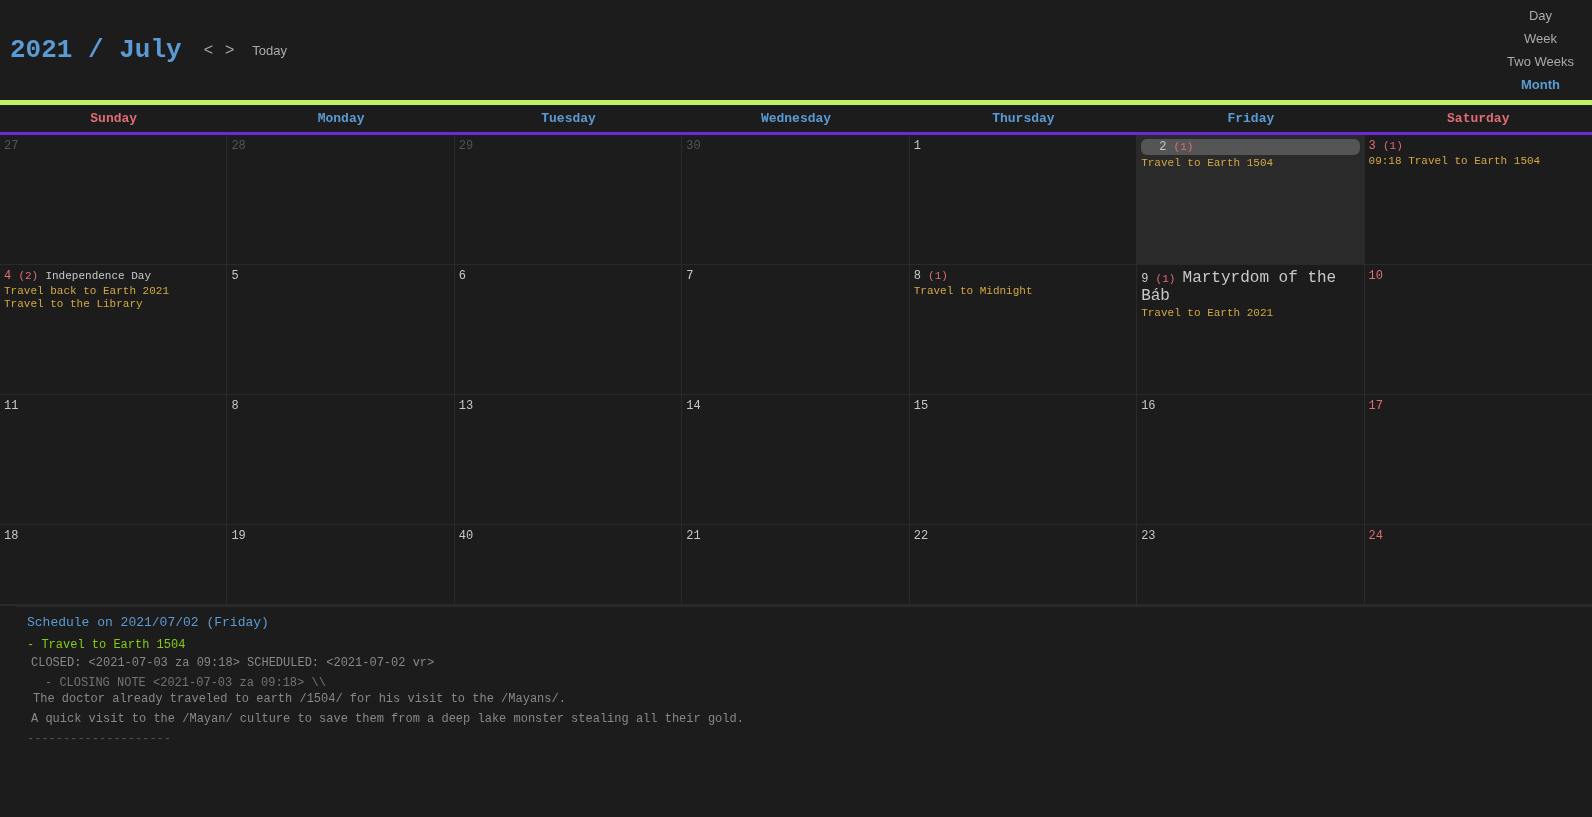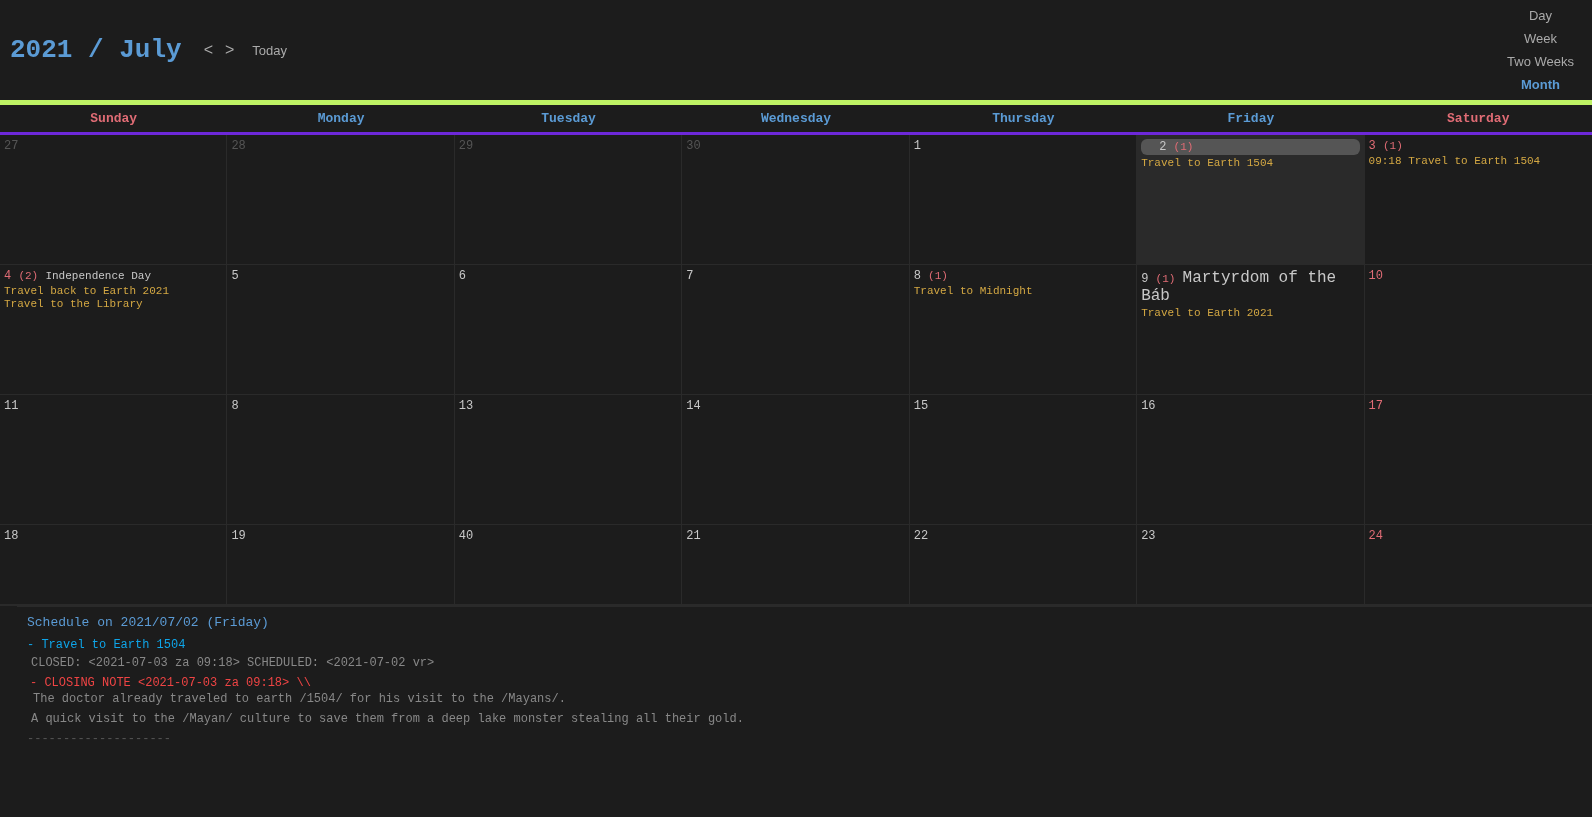--- a/index.html
+++ b/index.html
@@ -126,21 +126,21 @@
       background: #1c1c1c;
       padding: 8px 10px;
       border-top: 1px solid #2a2a2a;
     }
     .schedule-title {
       color: #5b9bd5;
       font-size: 13px;
       margin-bottom: 8px;
     }
     .schedule-item-title {
-      color: #0ea5e9;
+      color: #84cc16;
       margin-bottom: 4px;
     }
     .schedule-meta {
       color: #888;
       margin-left: 4px;
       margin-bottom: 2px;
     }
     .schedule-note {
       color: #888;
       margin-left: 8px;
@@ -284,21 +284,21 @@
 </div>
 
 <div style="border-top:1px solid #2a2a2a; background:#1c1c1c; width:100%;padding-left:17px;">
   <div class="schedule-panel">
     <div class="schedule-title">Schedule on 2021/07/02 (Friday)</div>
     <div style="margin-bottom:4px;">
       <span class="schedule-item-title">- Travel to Earth 1504</span>
     </div>
     <div class="schedule-meta" style="color:#888;margin-left:4px;">CLOSED: &lt;2021-07-03 za 09:18&gt; SCHEDULED: &lt;2021-07-02 vr&gt;</div>
     <div style="margin-top:6px;">
-      <div class="schedule-note" style="color:#ef4444;margin-left:3px;">- CLOSING NOTE &lt;2021-07-03 za 09:18&gt; \\</div>
+      <div class="schedule-note" style="color:#737373;margin-left:18px;">- CLOSING NOTE &lt;2021-07-03 za 09:18&gt; \\</div>
       <div class="schedule-note" style="color:#888;margin-left:6px;">  The doctor already traveled to earth /1504/ for his visit to the /Mayans/.</div>
     </div>
     <div style="margin-top:6px;">
       <div class="schedule-desc" style="color:#888;margin-left:4px;">A quick visit to the /Mayan/ culture to save them from a deep lake monster stealing all their gold.</div>
     </div>
     <div class="schedule-separator" style="color:#555;margin-top:6px;">--------------------</div>
   </div>
 </div>
 
 </body></html>

